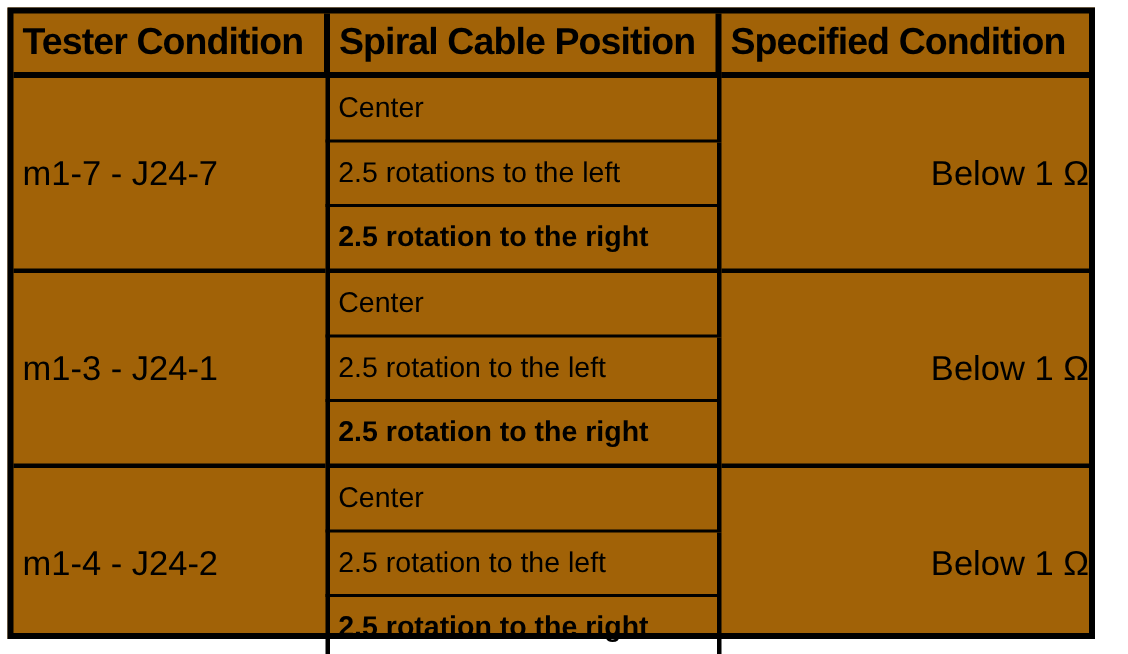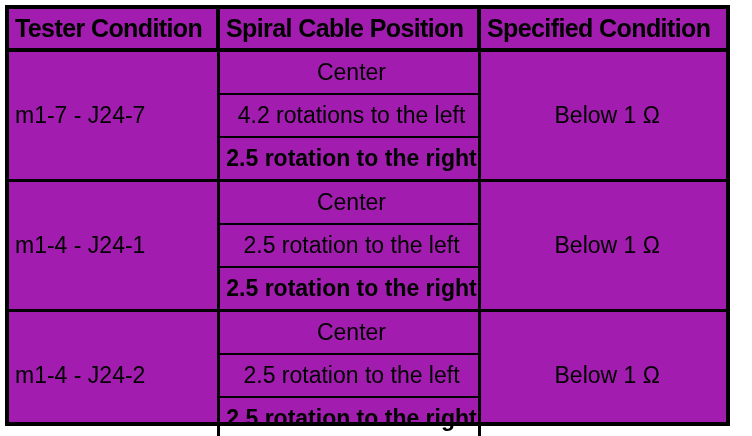--- a/index.html
+++ b/index.html
@@ -16,21 +16,21 @@
   }
 
   #table-wrap {
     position: absolute;
     left: 5px;
     top: 5px;
     width: 725px;
     height: 421px;
     box-sizing: border-box;
     border: 4px solid #000000;
-    background: #a21caf;
+    background: #a16207;
   }
 
   table.spec-table {
     width: 100%;
     height: 100%;
     border-collapse: collapse;
     table-layout: fixed;
   }
 
   col.c1 { width: 209px; }
@@ -62,31 +62,31 @@
     text-align: left;
     vertical-align: middle;
     font-size: 23px;
     white-space: nowrap;
   }
 
   td.position-cell {
     border-right: 3px solid #000000;
     border-bottom: 2px solid #000000;
     padding: 0 0 0 6px;
-    text-align: center;
+    text-align: left;
     vertical-align: middle;
-    font-size: 23px;
+    font-size: 19px;
     white-space: nowrap;
     height: 41px;
   }
   td.position-cell.last-sub { border-bottom: none; font-weight: bold; }
 
   td.condition-cell {
     padding: 0 0 0 8px;
-    text-align: center;
+    text-align: right;
     vertical-align: middle;
     font-size: 23px;
     white-space: nowrap;
   }
 
   
   tr.group-start td { border-top: 3px solid #000000; }
   tbody.first-group tr.group-start td { border-top: none; }
 </style>
 </head>
@@ -108,30 +108,30 @@
       </tr>
     </thead>
 
     <tbody class="first-group">
       <tr class="group-start">
         <td class="tester-cell" rowspan="3">m1-7 - J24-7</td>
         <td class="position-cell">Center</td>
         <td class="condition-cell" rowspan="3">Below 1 Ω</td>
       </tr>
       <tr>
-        <td class="position-cell">4.2 rotations to the left</td>
+        <td class="position-cell">2.5 rotations to the left</td>
       </tr>
       <tr>
         <td class="position-cell last-sub">2.5 rotation to the right</td>
       </tr>
     </tbody>
 
     <tbody>
       <tr class="group-start">
-        <td class="tester-cell" rowspan="3">m1-4 - J24-1</td>
+        <td class="tester-cell" rowspan="3">m1-3 - J24-1</td>
         <td class="position-cell">Center</td>
         <td class="condition-cell" rowspan="3">Below 1 Ω</td>
       </tr>
       <tr>
         <td class="position-cell">2.5 rotation to the left</td>
       </tr>
       <tr>
         <td class="position-cell last-sub">2.5 rotation to the right</td>
       </tr>
     </tbody>

